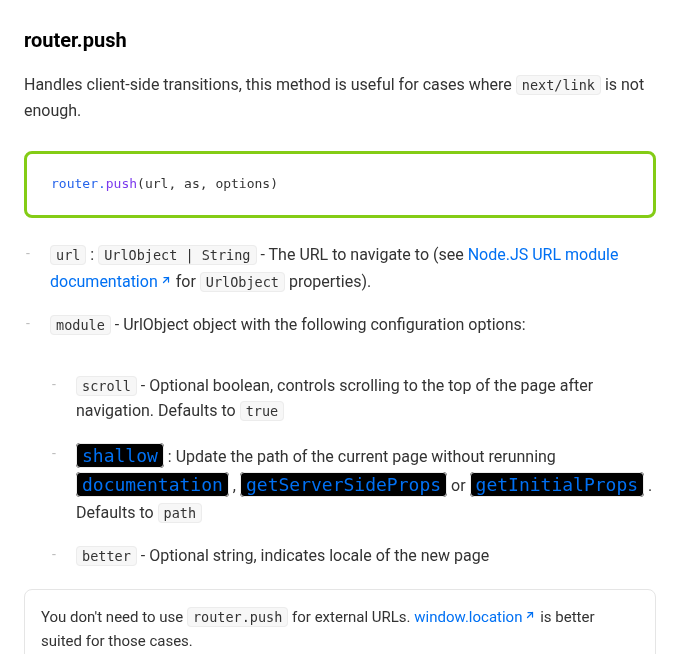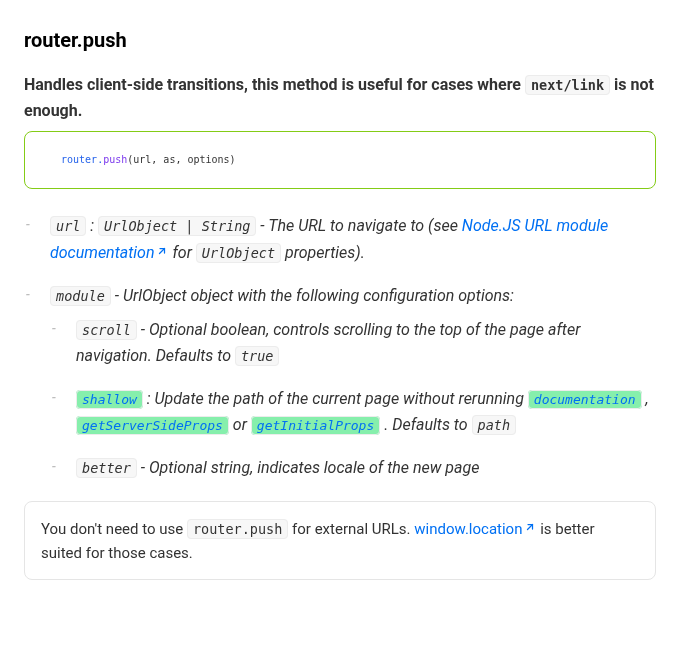--- a/index.html
+++ b/index.html
@@ -16,83 +16,81 @@
       padding: 24px;
       width: 680px;
     }
     h2 {
       font-size: 20px;
       font-weight: 700;
       margin-bottom: 16px;
       color: #000;
     }
     p {
-      margin-bottom: 8px;
+      margin-bottom: 28px;
       color: #333;
-      font-weight: bold;
     }
     .code-inline {
       font-family: ui-monospace, SFMono-Regular, "SF Mono", Menlo, Consolas, monospace;
       font-size: 13.5px;
       background: #f7f7f7;
       border: 1px solid #ececec;
       border-radius: 4px;
       padding: 1px 5px;
       color: #333;
       white-space: nowrap;
     }
     .code-block {
       font-family: ui-monospace, SFMono-Regular, "SF Mono", Menlo, Consolas, monospace;
-      font-size: 10px;
+      font-size: 13px;
       background: #fff;
-      border: 1px solid #84cc16;
+      border: 3px solid #84cc16;
       border-radius: 8px;
-      padding: 20px 36px;
+      padding: 20px 24px;
       margin-bottom: 24px;
       white-space: pre;
       color: #333;
     }
     .code-block .tok-obj { color: #2563eb; }
     .code-block .tok-dot { color: #2563eb; }
     .code-block .tok-fn { color: #7c3aed; }
     ul {
       list-style: none;
       padding-left: 0;
       margin-bottom: 20px;
-      font-style: italic;
     }
     ul li {
       position: relative;
       padding-left: 26px;
       margin-bottom: 18px;
       color: #333;
     }
     ul li::before {
       content: "-";
       position: absolute;
       left: 2px;
       top: 0;
       color: #bdbdbd;
       font-size: 14px;
     }
     ul ul {
-      margin-top: 8px;
+      margin-top: 35px;
       margin-bottom: 0;
     }
     ul ul li {
       padding-left: 26px;
     }
     a {
       color: #0070f3;
       text-decoration: none;
     }
     .link-code {
       font-family: ui-monospace, SFMono-Regular, "SF Mono", Menlo, Consolas, monospace;
-      font-size: 13px;
-      background: #86efac;
+      font-size: 18px;
+      background: #000000;
       border: 1px solid #ececec;
       border-radius: 4px;
       padding: 1px 5px;
       color: #0070f3;
       white-space: nowrap;
     }
     .ext-icon {
       display: inline-block;
       vertical-align: 1px;
       margin-left: 2px;

